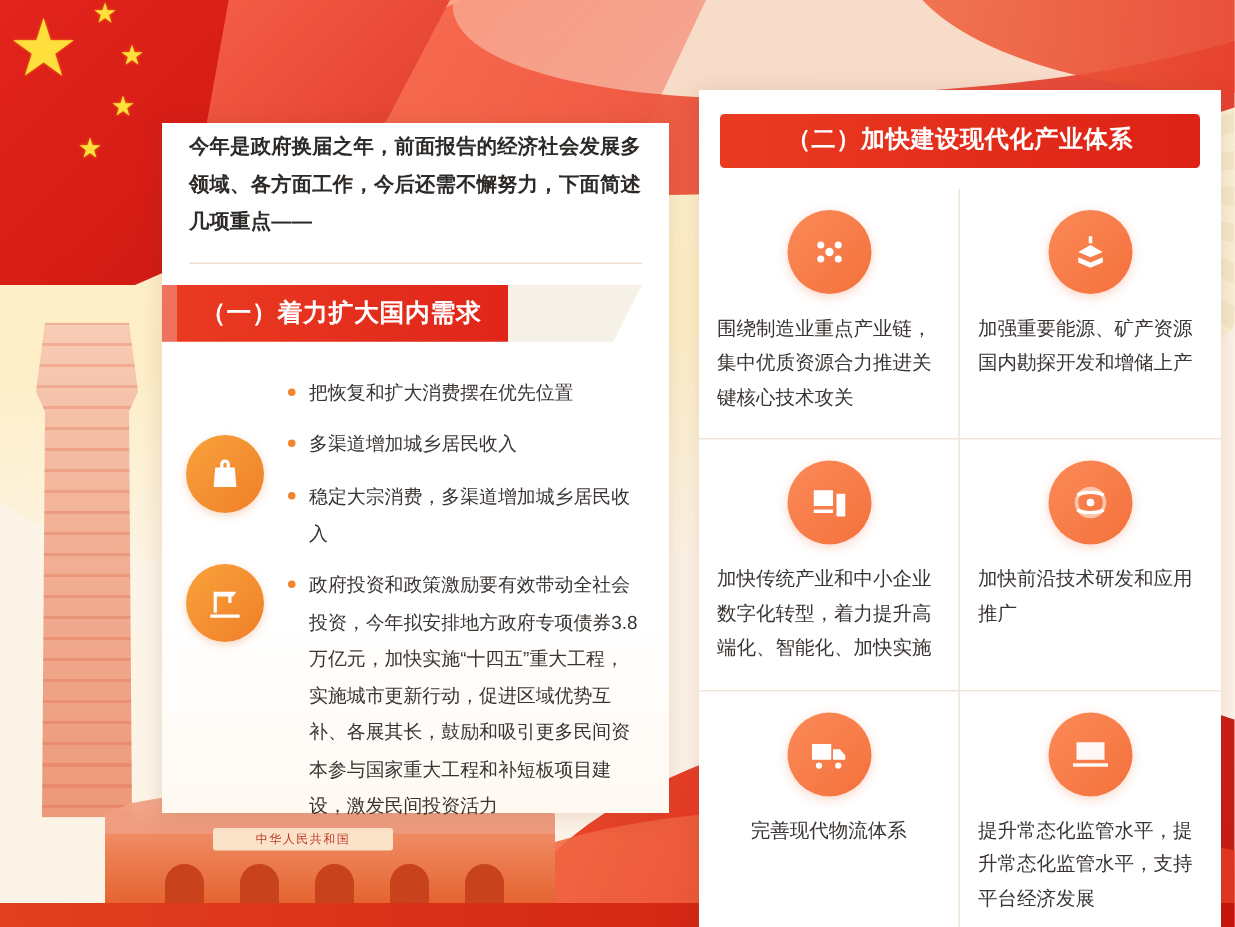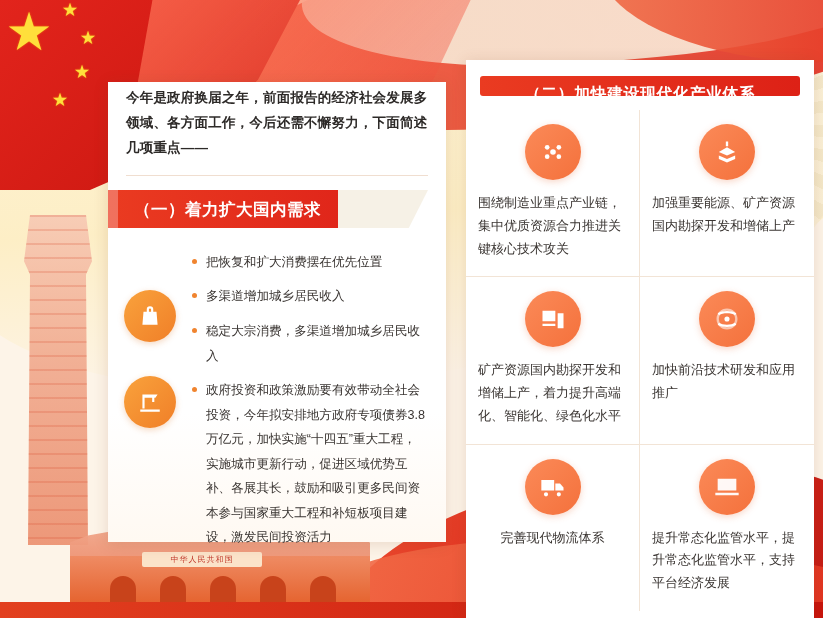--- a/index.html
+++ b/index.html
@@ -281,21 +281,21 @@
   }
   #card-left .banner {
     width: 320px;
     clip-path: polygon(0 0, 100% 0, 94% 100%, 0 100%);
   }
   #card-right .banner-wrap {
     padding: 16px 14px 0 14px;
   }
   #card-right .banner {
     margin-top: 0;
-    height: 20px;
+    height: 36px;
     line-height: 36px;
     width: 100%;
     background: linear-gradient(90deg, #ea3b21, #dd2116);
     border-radius: 3px;
     text-align: center;
     padding-left: 0;
     font-size: 16px;
   }
   .banner-notch {
     position: absolute;
@@ -497,21 +497,21 @@
       </div>
       <div class="cell-text">加强重要能源、矿产资源国内勘探开发和增储上产</div>
     </div>
 
     <div class="cell brd-r brd-b">
       <div class="cell-icon">
         <svg viewBox="0 0 24 24" aria-hidden="true">
           <path d="M3 5h11v9H3V5zm0 11h11v2H3v-2zm13-9h5v13h-5V7zm1.5 11h2v1.5h-2V18z"></path>
         </svg>
       </div>
-      <div class="cell-text">矿产资源国内勘探开发和增储上产，着力提升高端化、智能化、绿色化水平</div>
+      <div class="cell-text">加快传统产业和中小企业数字化转型，着力提升高端化、智能化、加快实施</div>
     </div>
 
     <div class="cell brd-b">
       <div class="cell-icon">
         <svg viewBox="0 0 24 24" aria-hidden="true">
           <circle cx="12" cy="12" r="2.2"></circle>
           <path d="M12 3c5 0 9 4 9 9s-4 9-9 9-9-4-9-9 4-9 9-9zm0 2a7 7 0 1 0 0 14 7 7 0 0 0 0-14z" opacity=".55"></path>
           <path d="M4 7c4-2.5 12-2.5 16 0l-1 1.7C15.5 6.6 8.5 6.6 5 8.7L4 7zm0 10c4 2.5 12 2.5 16 0l-1-1.7c-3.5 2.1-10.5 2.1-14 0L4 17z"></path>
         </svg>
       </div>

